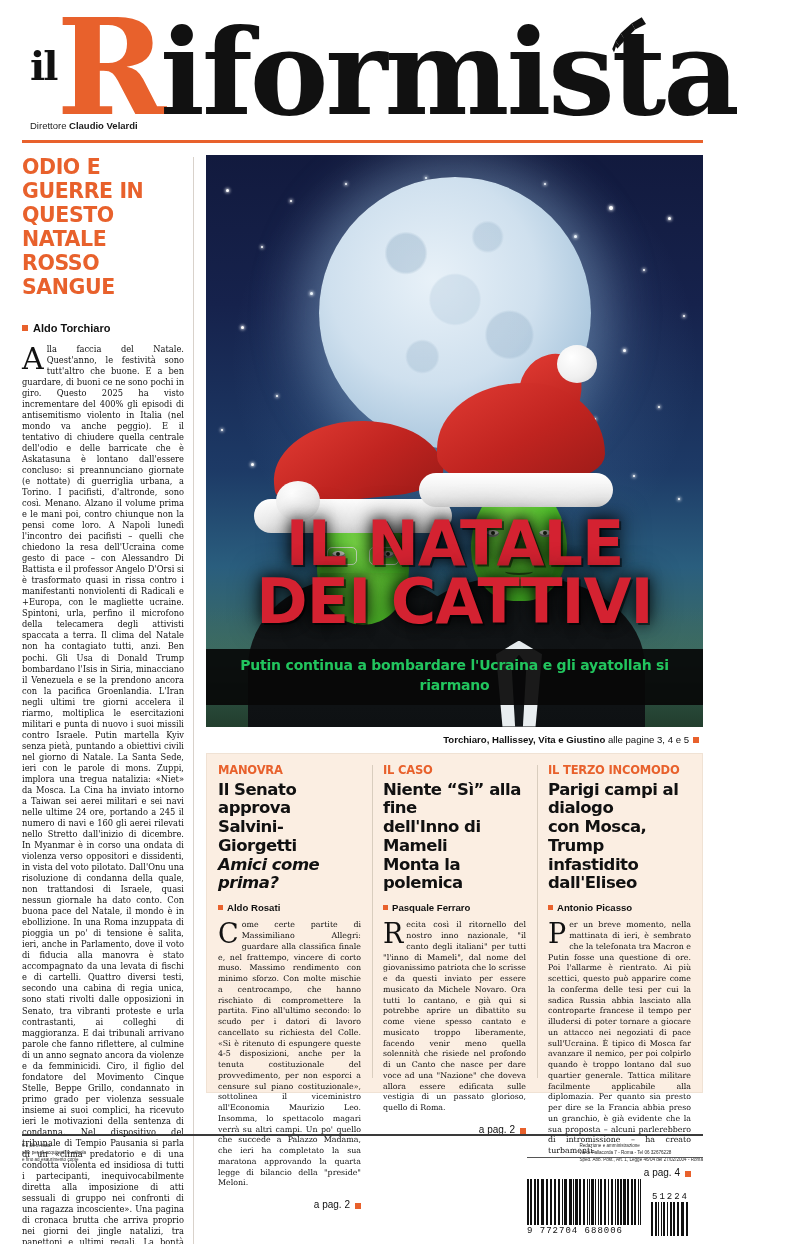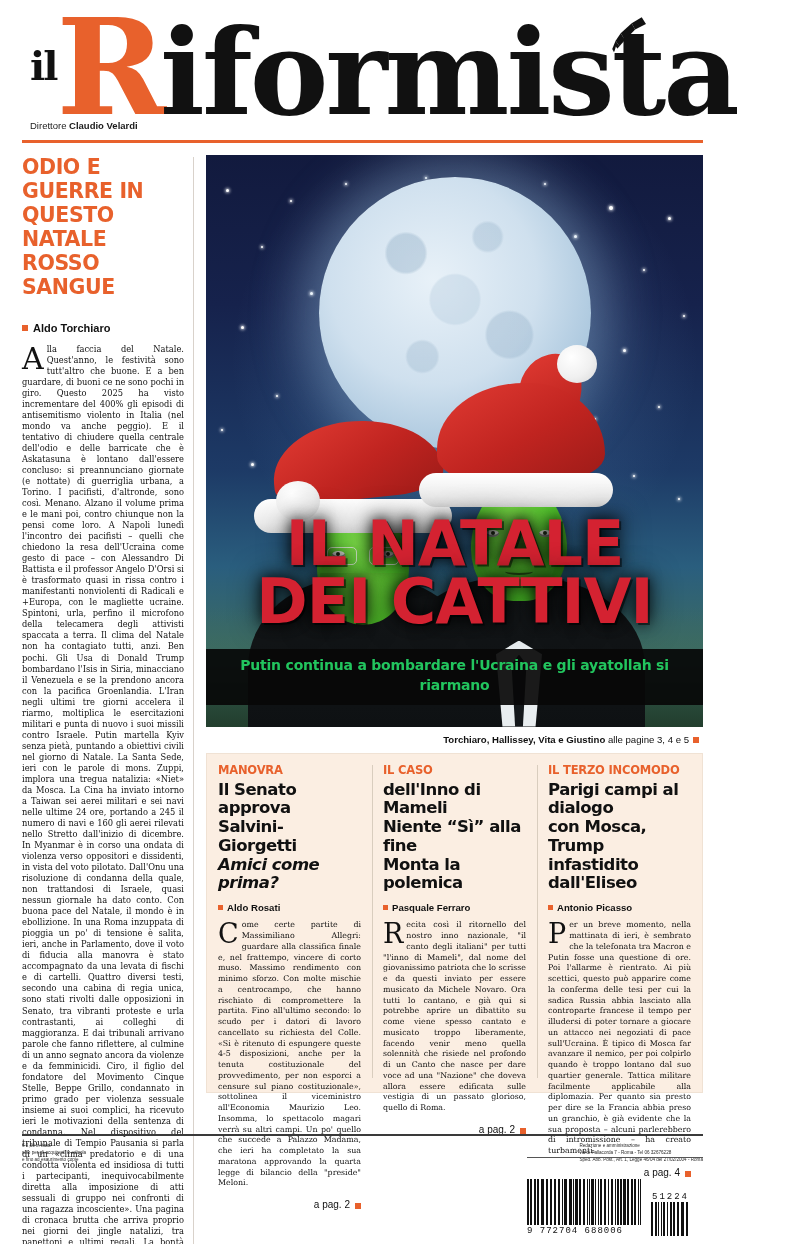--- a/index.html
+++ b/index.html
@@ -481,22 +481,22 @@
             <p class="dropcap2">Come certe partite di Massimiliano Allegri: guardare alla classifica finale e, nel frattempo, vincere di corto muso. Massimo rendimento con minimo sforzo. Con molte mischie a centrocampo, che hanno rischiato di compromettere la partita. Fino all'ultimo secondo: lo scudo per i datori di lavoro cancellato su richiesta del Colle. «Si è ritenuto di espungere queste 4-5 disposizioni, anche per la tenuta costituzionale del provvedimento, per non esporci a censure sul piano costituzionale», sottolinea il viceministro all'Economia Maurizio Leo. Insomma, lo spettacolo magari verrà su altri campi. Un po' quello che succede a Palazzo Madama, che ieri ha completato la sua maratona approvando la quarta legge di bilancio della "preside" Meloni.</p>
           </div>
           <div class="apag">
             <span>a pag. 2</span><span class="sq"></span>
           </div>
         </div>
 
         <div class="box">
           <div class="kicker">IL CASO</div>
           <div class="box-head">
+            <div>Niente “Sì” alla fine</div>
             <div>dell'Inno di Mameli</div>
-            <div>Niente “Sì” alla fine</div>
             <div>Monta la polemica</div>
           </div>
           <div class="box-byline">
             <span class="sq"></span>
             <span>Pasquale Ferraro</span>
           </div>
           <div class="box-body">
             <p class="dropcap2">Recita così il ritornello del nostro inno nazionale, "il canto degli italiani" per tutti "l'inno di Mameli", dal nome del giovanissimo patriota che lo scrisse e da questi inviato per essere musicato da Michele Novaro. Ora tutti lo cantano, e già qui si potrebbe aprire un dibattito su come viene spesso cantato e musicato troppo liberamente, facendo venir meno quella solennità che risiede nel profondo di un Canto che nasce per dare voce ad una "Nazione" che doveva allora essere edificata sulle vestigia di un passato glorioso, quello di Roma.</p>
           </div>
           <div class="apag">

